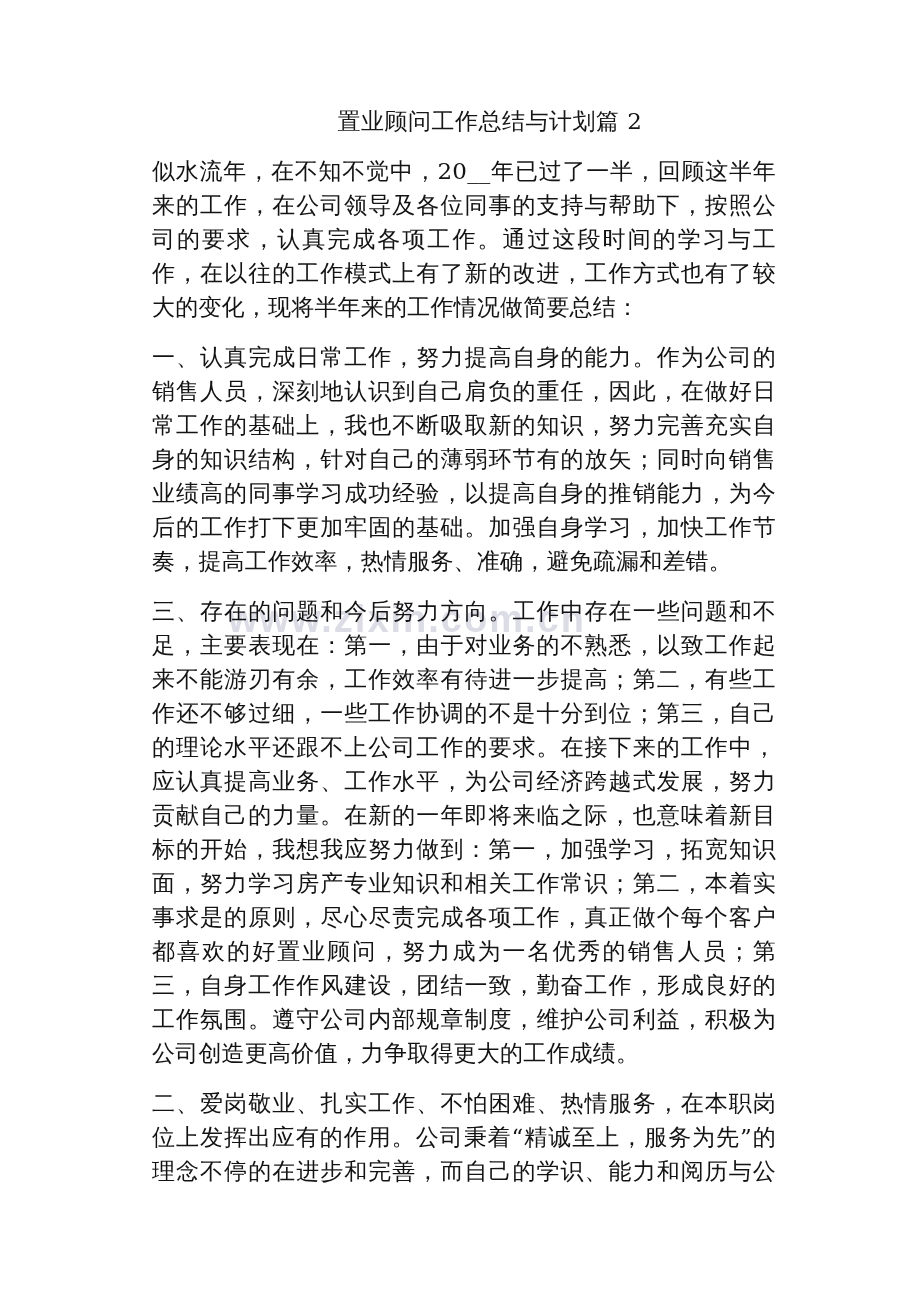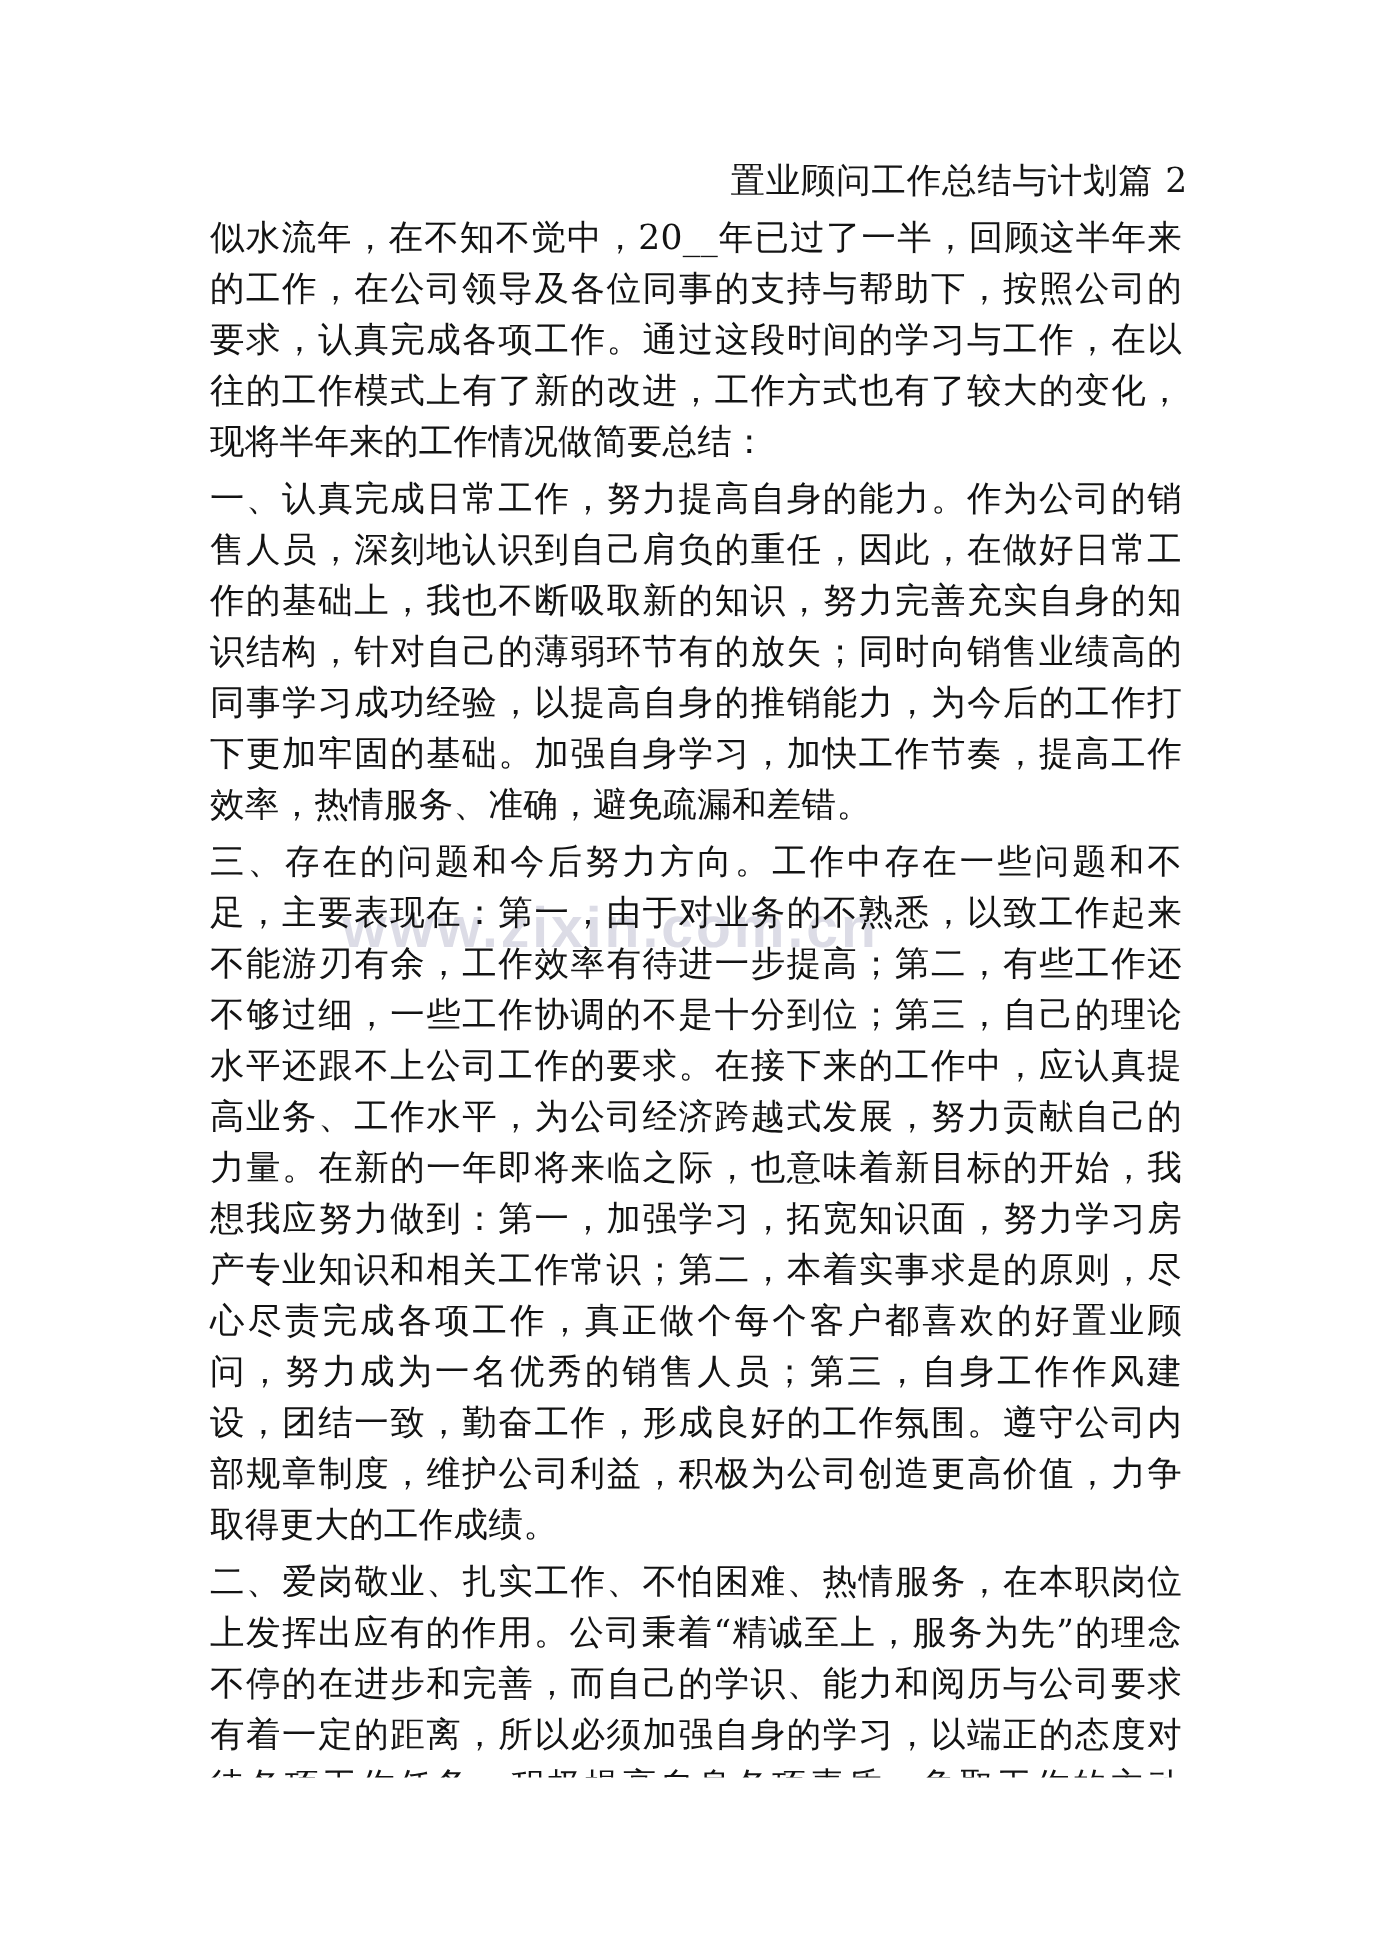--- a/index.html
+++ b/index.html
@@ -21,33 +21,33 @@
   .doc-body {
     position: absolute;
     left: 136px;
     top: 104px;
     width: 656px;
   }
   .doc-title {
     font-size: 23px;
     line-height: 34px;
     color: #161616;
-    text-align: right;
+    text-align: center;
     padding-left: 52px;
     letter-spacing: 0.5px;
     white-space: nowrap;
   }
   .para {
     font-size: 23px;
     line-height: 34px;
     color: #131313;
     text-align: justify;
     text-align-last: left;
     letter-spacing: 0.2px;
-    margin: 4px;
+    margin: 16px;
     word-break: break-all;
   }
   .watermark {
     position: absolute;
     left: 228px;
     top: 598px;
     width: 470px;
     font-family: Liberation Sans, sans-serif;
     font-size: 38px;
     line-height: 42px;

